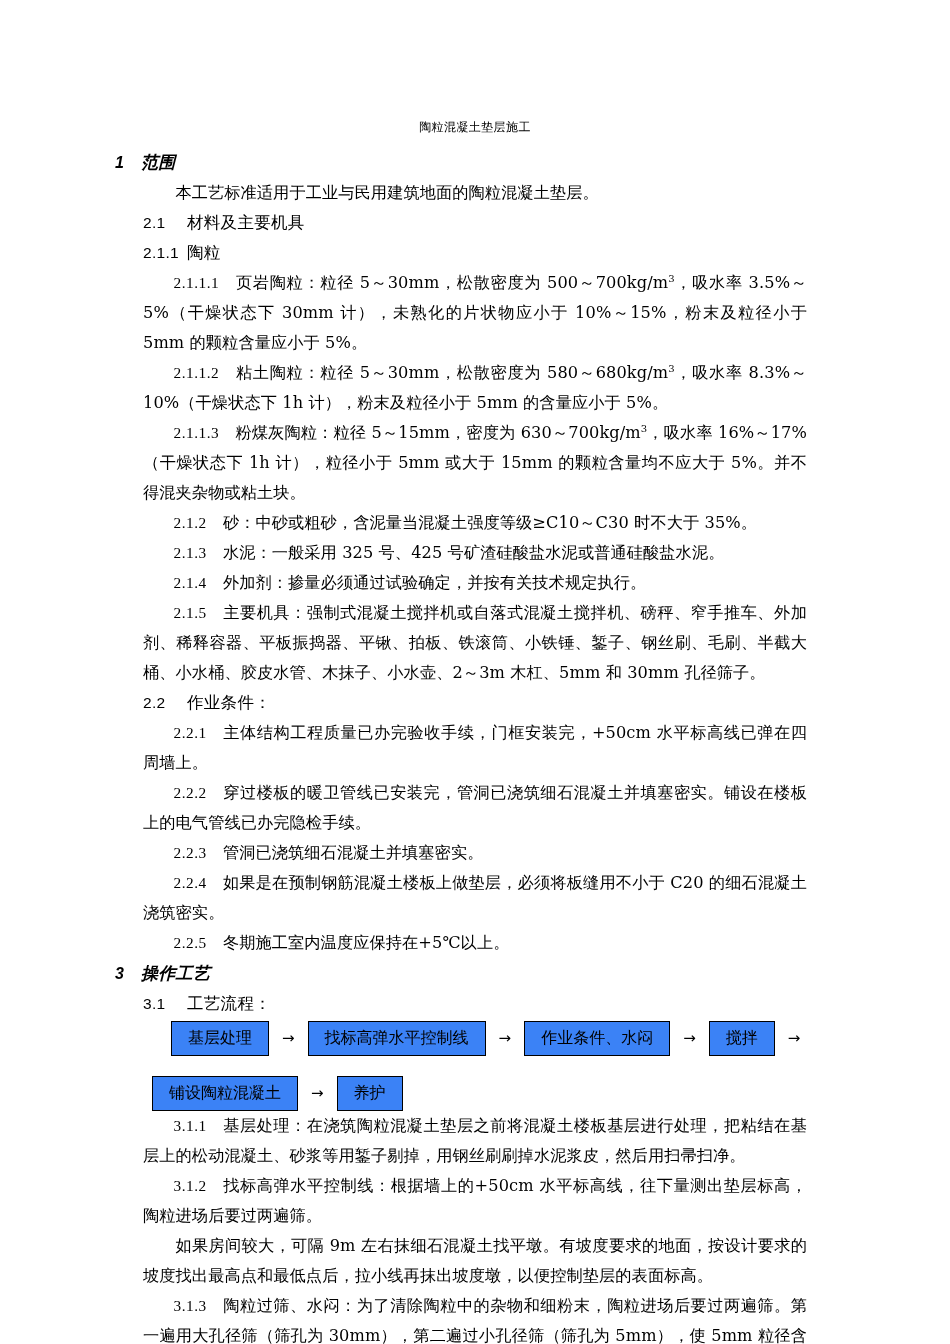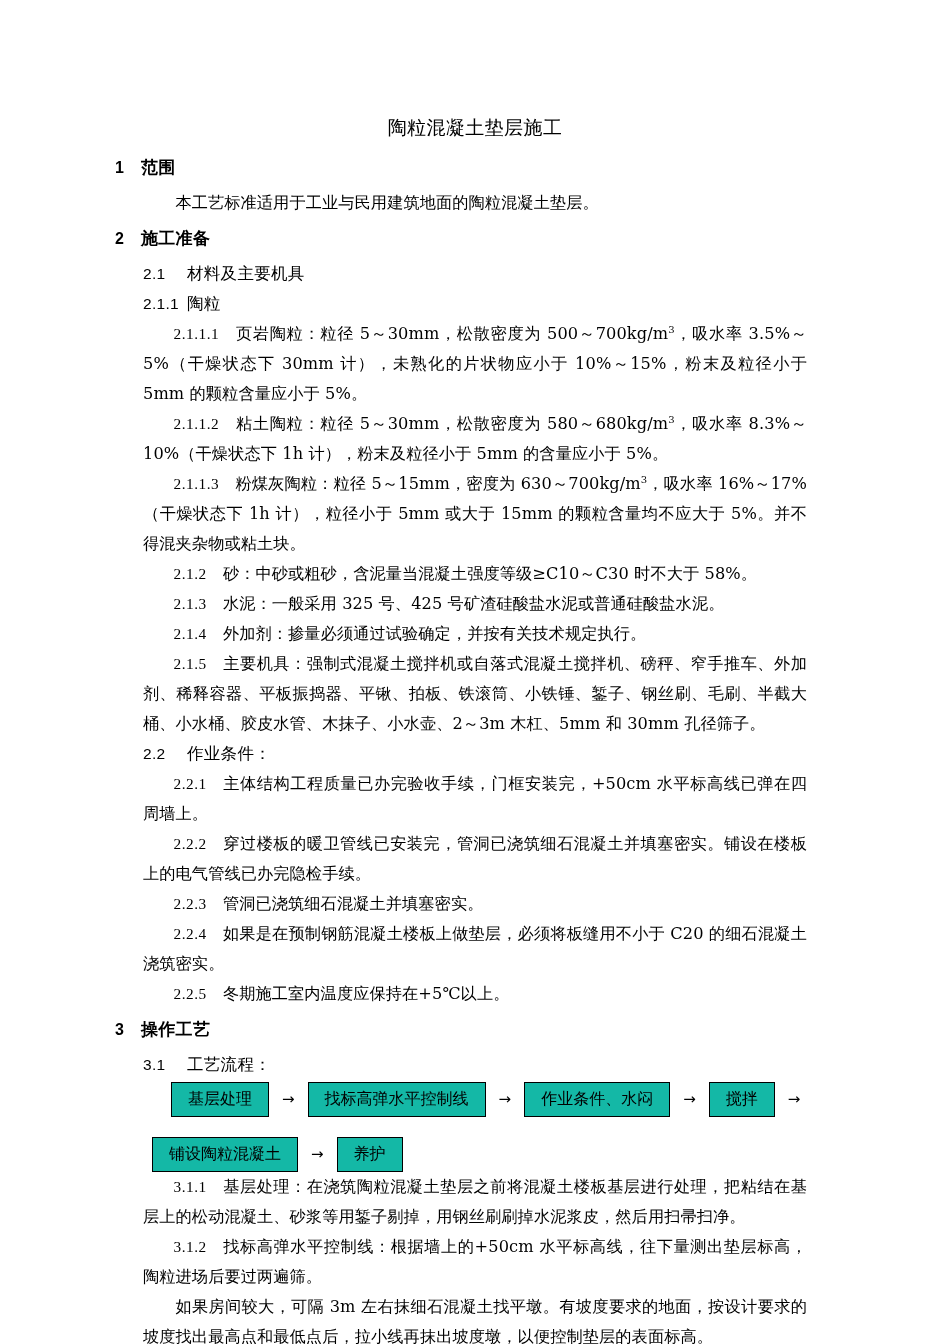--- a/index.html
+++ b/index.html
@@ -17,33 +17,34 @@
   .page {
     position: relative;
     width: 950px;
     height: 1344px;
     box-sizing: border-box;
     padding: 112px 143px 0 143px;
     background: #ffffff;
   }
   .doc-title {
     text-align: center;
-    font-size: 19px;
+    font-size: 12px;
     line-height: 30px;
     letter-spacing: 0.4px;
     margin: 0 0 5px 0;
     font-family: "DejaVu Serif", "Liberation Serif", serif;
   }
   .h1 {
     font-size: 17px;
     font-weight: bold;
-    line-height: 40px;
+    line-height: 30px;
     margin: 0;
     margin-left: -28px;
     letter-spacing: 0.3px;
+    font-style: italic;
   }
   .h1 .num {
     display: inline-block;
     min-width: 26px;
     font-family: "Liberation Sans", sans-serif;
     font-weight: bold;
     font-size: 16px;
   }
   .h2 {
     font-size: 16.5px;
@@ -99,21 +100,21 @@
   }
   .flow-row.row1 { padding-left: 28px; }
   .flow-row.row2 { padding-left: -10px; margin-left: -10px; margin-top: 20px; }
   .fbox {
     border: 1.6px solid #000;
     padding: 4px 16px 5px 16px;
     font-size: 16px;
     line-height: 24px;
     text-align: center;
     white-space: nowrap;
-    background: #14b8a6;
+    background: #3b82f6;
   }
   .arrow {
     padding: 0 13px;
     font-size: 15px;
     line-height: 1;
     font-family: "DejaVu Sans", sans-serif;
   }
 </style>
 </head>
 <body>
@@ -121,39 +122,36 @@
 <div class="page">
 
   <div class="doc-title">陶粒混凝土垫层施工</div>
 
   <div class="h1">
     <span class="num">1</span><span>范围</span>
   </div>
 
   <p class="body indent">本工艺标准适用于工业与民用建筑地面的陶粒混凝土垫层。</p>
 
-  <div class="h1">
-    <span class="num">2</span><span>施工准备</span>
-  </div>
 
   <div class="h2">
     <span class="num">2.1</span><span>材料及主要机具</span>
   </div>
 
   <div class="h2">
     <span class="num">2.1.1</span><span>陶粒</span>
   </div>
 
   <p class="body"><span class="numlead num">2.1.1.1</span><span class="gap"></span><span>页岩陶粒：粒径 5～30mm，松散密度为 500～700kg/m</span><sup>3</sup><span>，吸水率 3.5%～5%（干燥状态下 30mm 计），未熟化的片状物应小于 10%～15%，粉末及粒径小于 5mm 的颗粒含量应小于 5%。</span></p>
 
   <p class="body"><span class="numlead num">2.1.1.2</span><span class="gap"></span><span>粘土陶粒：粒径 5～30mm，松散密度为 580～680kg/m</span><sup>3</sup><span>，吸水率 8.3%～10%（干燥状态下 1h 计），粉末及粒径小于 5mm 的含量应小于 5%。</span></p>
 
   <p class="body"><span class="numlead num">2.1.1.3</span><span class="gap"></span><span>粉煤灰陶粒：粒径 5～15mm，密度为 630～700kg/m</span><sup>3</sup><span>，吸水率 16%～17%（干燥状态下 1h 计），粒径小于 5mm 或大于 15mm 的颗粒含量均不应大于 5%。并不得混夹杂物或粘土块。</span></p>
 
-  <p class="body"><span class="numlead num">2.1.2</span><span class="gap"></span><span>砂：中砂或粗砂，含泥量当混凝土强度等级≥C10～C30 时不大于 58%。</span></p>
+  <p class="body"><span class="numlead num">2.1.2</span><span class="gap"></span><span>砂：中砂或粗砂，含泥量当混凝土强度等级≥C10～C30 时不大于 35%。</span></p>
 
   <p class="body"><span class="numlead num">2.1.3</span><span class="gap"></span><span>水泥：一般采用 325 号、425 号矿渣硅酸盐水泥或普通硅酸盐水泥。</span></p>
 
   <p class="body"><span class="numlead num">2.1.4</span><span class="gap"></span><span>外加剂：掺量必须通过试验确定，并按有关技术规定执行。</span></p>
 
   <p class="body"><span class="numlead num">2.1.5</span><span class="gap"></span><span>主要机具：强制式混凝土搅拌机或自落式混凝土搅拌机、磅秤、窄手推车、外加剂、稀释容器、平板振捣器、平锹、拍板、铁滚筒、小铁锤、錾子、钢丝刷、毛刷、半截大桶、小水桶、胶皮水管、木抹子、小水壶、2～3m 木杠、5mm 和 30mm 孔径筛子。</span></p>
 
   <div class="h2">
     <span class="num">2.2</span><span>作业条件：</span>
   </div>
@@ -191,17 +189,17 @@
       <div class="fbox">铺设陶粒混凝土</div>
       <div class="arrow">→</div>
       <div class="fbox">养护</div>
     </div>
   </div>
 
   <p class="body"><span class="numlead num">3.1.1</span><span class="gap"></span><span>基层处理：在浇筑陶粒混凝土垫层之前将混凝土楼板基层进行处理，把粘结在基层上的松动混凝土、砂浆等用錾子剔掉，用钢丝刷刷掉水泥浆皮，然后用扫帚扫净。</span></p>
 
   <p class="body"><span class="numlead num">3.1.2</span><span class="gap"></span><span>找标高弹水平控制线：根据墙上的+50cm 水平标高线，往下量测出垫层标高，陶粒进场后要过两遍筛。</span></p>
 
-  <p class="body indent">如果房间较大，可隔 3m 左右抹细石混凝土找平墩。有坡度要求的地面，按设计要求的坡度找出最高点和最低点后，拉小线再抹出坡度墩，以便控制垫层的表面标高。</p>
+  <p class="body indent">如果房间较大，可隔 9m 左右抹细石混凝土找平墩。有坡度要求的地面，按设计要求的坡度找出最高点和最低点后，拉小线再抹出坡度墩，以便控制垫层的表面标高。</p>
 
   <p class="body"><span class="numlead num">3.1.3</span><span class="gap"></span><span>陶粒过筛、水闷：为了清除陶粒中的杂物和细粉末，陶粒进场后要过两遍筛。第一遍用大孔径筛（筛孔为 30mm），第二遍过小孔径筛（筛孔为 5mm），使 5mm 粒径含量控制在不大于 5%的要求，在浇筑垫层前应在陶粒堆上均匀浇水，将陶粒闷透，水闷时间应不少于 5d。</span></p>
 
 </div>
 
 </body></html>

